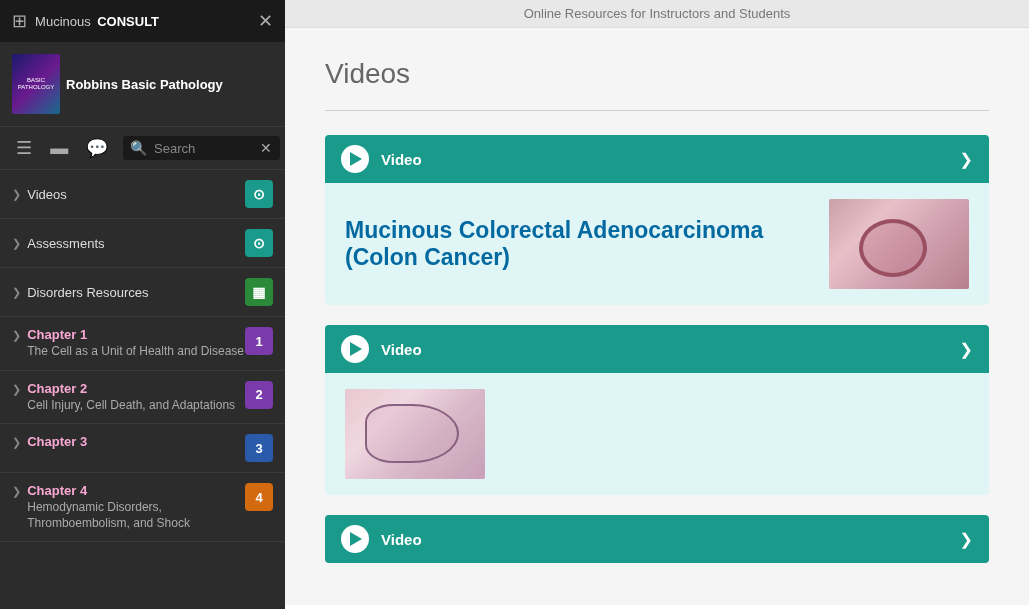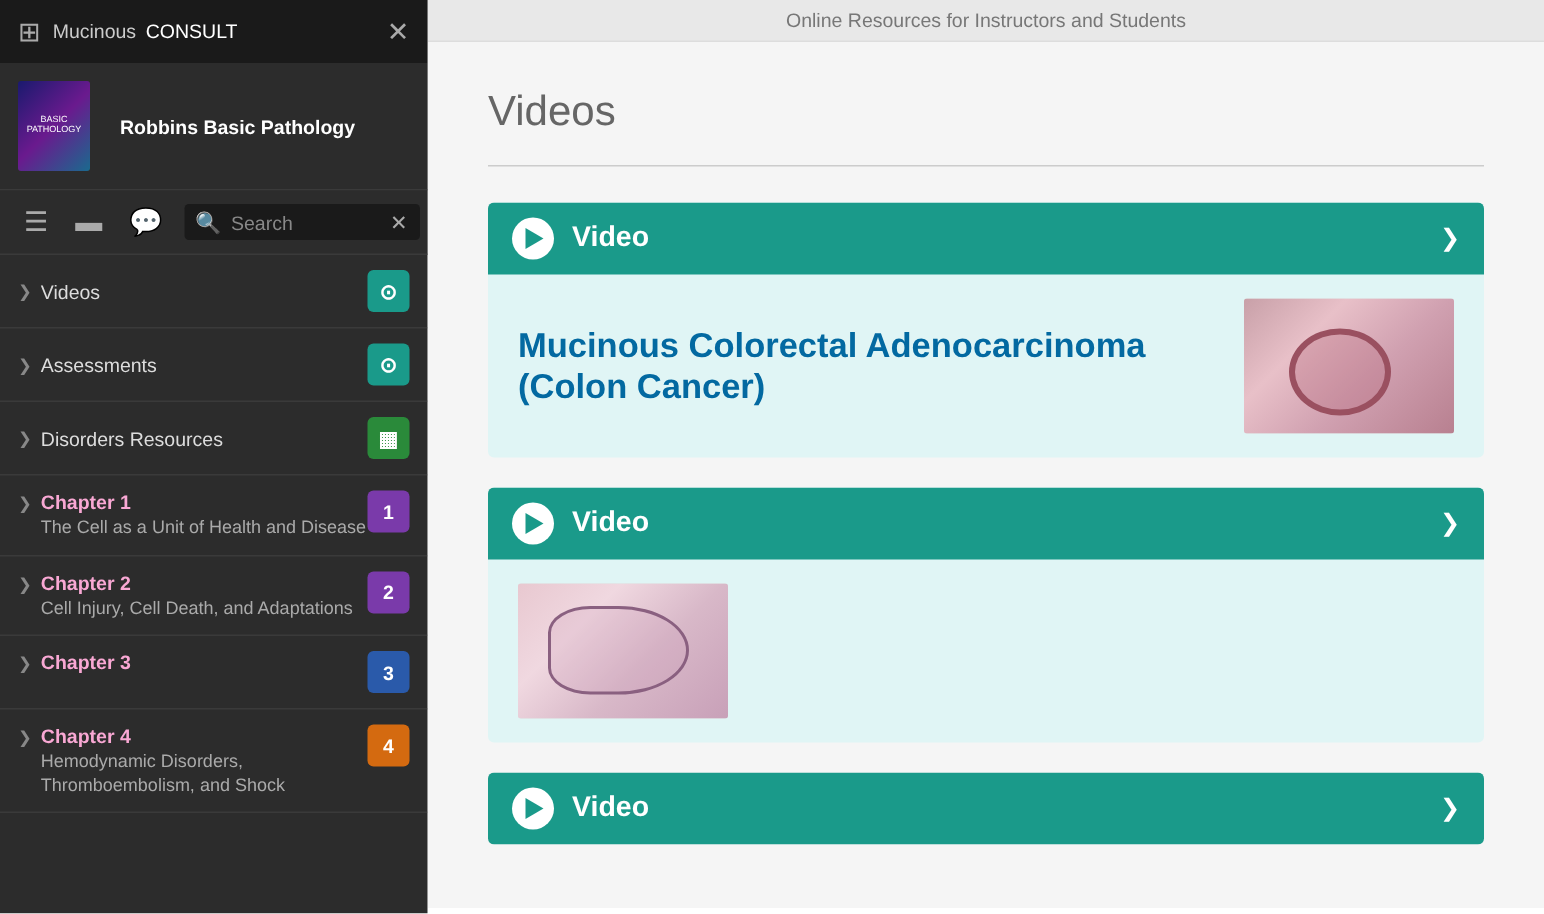--- a/index.html
+++ b/index.html
@@ -38,21 +38,21 @@
 
     .close-icon {
       color: #aaa;
       font-size: 18px;
       cursor: pointer;
     }
 
     .book-info {
       display: flex;
       align-items: center;
-      gap: 20px;
+      gap: 6px;
       padding: 12px;
       background: #2c2c2c;
       border-bottom: 1px solid #3a3a3a;
     }
 
     .book-cover {
       width: 48px;
       height: 60px;
       background: linear-gradient(135deg, #1a1a6e, #6a1a8e, #1a6a8e);
       border-radius: 2px;
@@ -257,21 +257,21 @@
       width: 0;
       height: 0;
       border-top: 7px solid transparent;
       border-bottom: 7px solid transparent;
       border-left: 12px solid #1a9a8a;
       margin-left: 2px;
     }
 
     .video-header-label {
       color: #fff;
-      font-size: 19px;
+      font-size: 15px;
       font-weight: bold;
       flex: 1;
     }
 
     .video-header-chevron {
       color: #fff;
       font-size: 16px;
     }
 
     .video-body {
@@ -348,21 +348,21 @@
 </head>
 <body>
 
 <div class="sidebar">
 
   <div class="sidebar-header">
     <div class="sidebar-header-left">
       <span class="grid-icon">⊞</span>
       <span>
         <span style="color:#ccc;font-size:13px;">Mucinous</span>
-        <span style="color:#fff;font-size:13px;font-weight:normal;margin-left:2px;margin-top:13px;">CONSULT</span>
+        <span style="color:#fff;font-size:13px;font-weight:bold;margin-left:2px;margin-top:13px;">CONSULT</span>
       </span>
     </div>
     <span class="close-icon">✕</span>
   </div>
 
   <div class="book-info">
     <div class="book-cover">
       <span style="font-size:6px;line-height:1.2;color:#fff;text-align:center;">BASIC<br>PATHOLOGY</span>
     </div>
     <span class="book-title">Robbins Basic Pathology</span>

